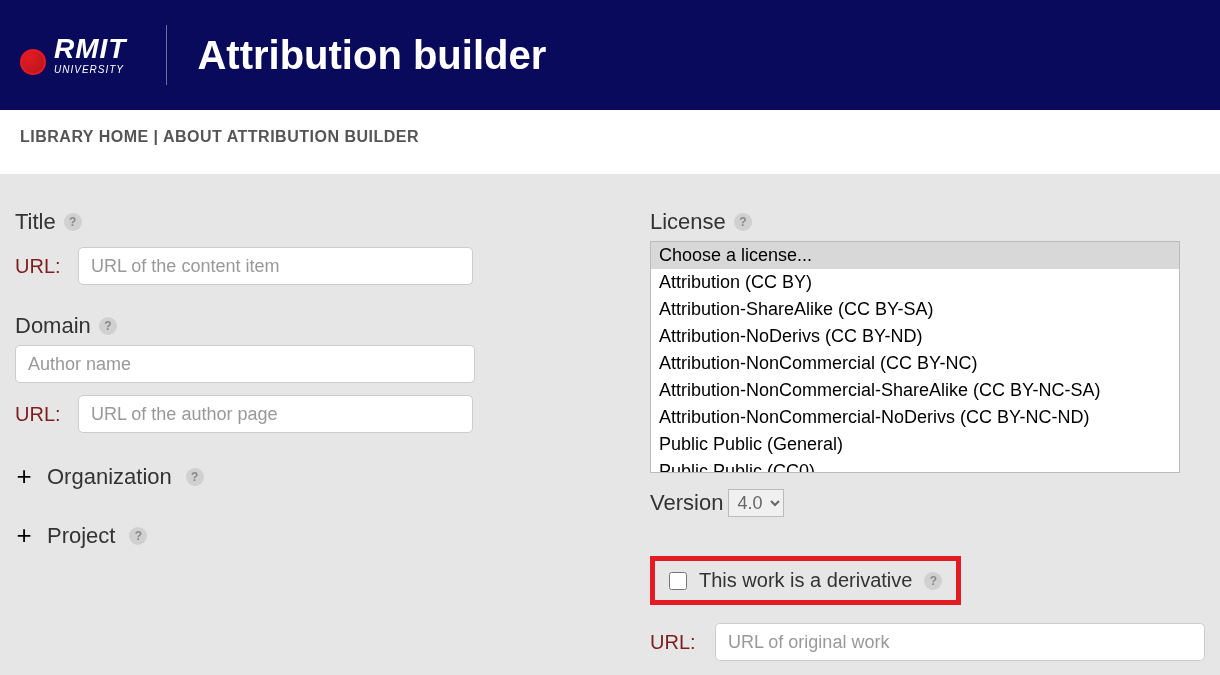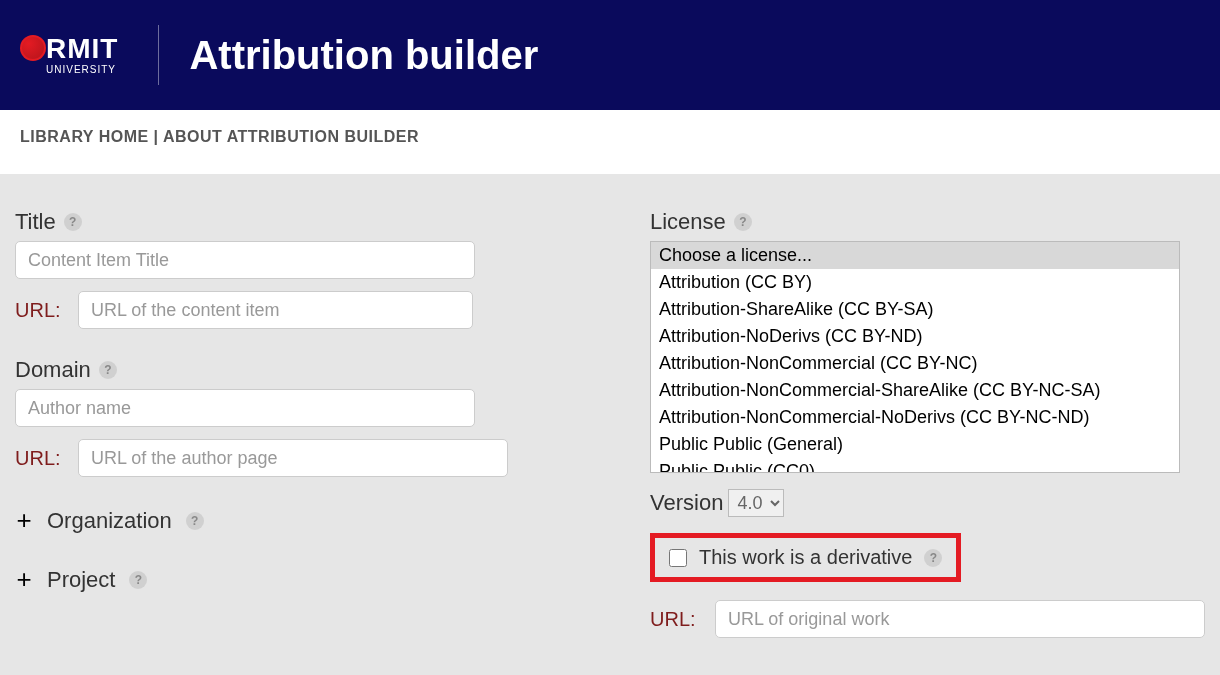--- a/index.html
+++ b/index.html
@@ -1,18 +1,18 @@
 <!DOCTYPE html>
 <html><head>
   <meta charset="utf-8">
   <style>
     * { box-sizing: border-box; margin: 0; padding: 0; }
     body { font-family: Arial, Helvetica, sans-serif; background: #fff; width: 1220px; }
     .header { background: #0a0a5c; color: #fff; height: 110px; display: flex; align-items: center; padding: 0 20px; }
-    .logo { display: flex; align-items: flex-start; gap: 0; margin-right: 40px; }
+    .logo { display: flex; align-items: flex-end; gap: 8px; margin-right: 40px; font-style: italic; }
     .logo-icon { width: 26px; height: 26px; background: #e41b23; border-radius: 50%; position: relative; }
     .logo-icon::before { content: ""; position: absolute; inset: 2px; background: radial-gradient(circle at 30% 30%, #e41b23 0%, #b5141b 100%); border-radius: 50%; }
     .logo-text { display: flex; flex-direction: column; line-height: 1; }
     .logo-name { font-size: 28px; font-weight: bold; letter-spacing: 1px; }
     .logo-sub { font-size: 10px; letter-spacing: 1px; margin-top: 2px; }
     .divider { width: 1px; height: 60px; background: rgba(255,255,255,0.4); margin-right: 30px; }
     .page-title { font-size: 40px; font-weight: bold; }
     .breadcrumb { padding: 18px 20px; font-size: 16px; font-weight: bold; color: #555; letter-spacing: 0.5px; }
     .breadcrumb a { color: #555; text-decoration: none; }
     .form-area { background: #e6e6e6; margin: 10px 0 0 0; padding: 35px 15px 40px 15px; display: flex; gap: 80px; }
@@ -26,21 +26,21 @@
     input[type="text"]::placeholder { color: #999; }
     .full-input { width: 460px; max-width: 100%; }
     .expandable { font-size: 22px; color: #333; margin-bottom: 28px; display: flex; align-items: center; gap: 14px; }
     .plus-icon { font-size: 26px; font-weight: normal; color: #000; cursor: pointer; width: 18px; text-align: center; }
     .license-list { width: 530px; height: 232px; border: 1px solid #bbb; background: #fff; overflow-y: scroll; font-size: 18px; }
     .license-option { padding: 3px 8px; cursor: pointer; }
     .license-option.selected { background: #d8d8d8; }
     .version-row { display: flex; align-items: center; gap: 5px; margin-top: 16px; }
     .version-label { font-size: 22px; color: #333; }
     .version-select { font-size: 18px; padding: 2px 4px; border: 1px solid #bbb; background: #f0f0f0; color: #666; }
-    .derivative-box { border: 5px solid #e41b23; padding: 8px 14px; margin-top: 16px; display: inline-flex; align-items: center; gap: 12px; }
+    .derivative-box { border: 5px solid #e41b23; padding: 8px 14px; margin-top: 39px; display: inline-flex; align-items: center; gap: 12px; }
     .derivative-box input[type="checkbox"] { width: 18px; height: 18px; cursor: pointer; }
     .derivative-label { font-size: 20px; color: #333; }
     .url-orig-row { display: flex; align-items: center; gap: 10px; margin-top: 18px; }
     .url-orig-row input { width: 380px; }
   </style>
 </head>
 <body>
 
 <div class="header">
   <div class="logo">
@@ -59,36 +59,35 @@
 </div>
 
 <div class="form-area">
   <div class="col">
 
     <div class="section">
       <div class="section-label">
         <span>Title</span>
         <span class="help-icon">?</span>
       </div>
-      <input type="text" class="full-input" placeholder="Content Item Title" style="">
       <div class="input-row" style="margin-top:12px;">
         <span class="input-row-label">URL:</span>
         <input type="text" style="width: 395px; flex: 0 0 auto;" placeholder="URL of the content item">
       </div>
     </div>
 
     <div class="section">
       <div class="section-label">
         <span>Domain</span>
         <span class="help-icon">?</span>
       </div>
       <input type="text" class="full-input" placeholder="Author name" style="">
       <div class="input-row" style="margin-top:12px;">
         <span class="input-row-label">URL:</span>
-        <input type="text" style="width: 430px; flex: 0 0 auto;" placeholder="URL of the author page">
+        <input type="text" style="width: 395px; flex: 0 0 auto;" placeholder="URL of the author page">
       </div>
     </div>
 
     <div class="expandable">
       <span class="plus-icon">+</span>
       <span>Organization</span>
       <span class="help-icon">?</span>
     </div>
 
     <div class="expandable">

